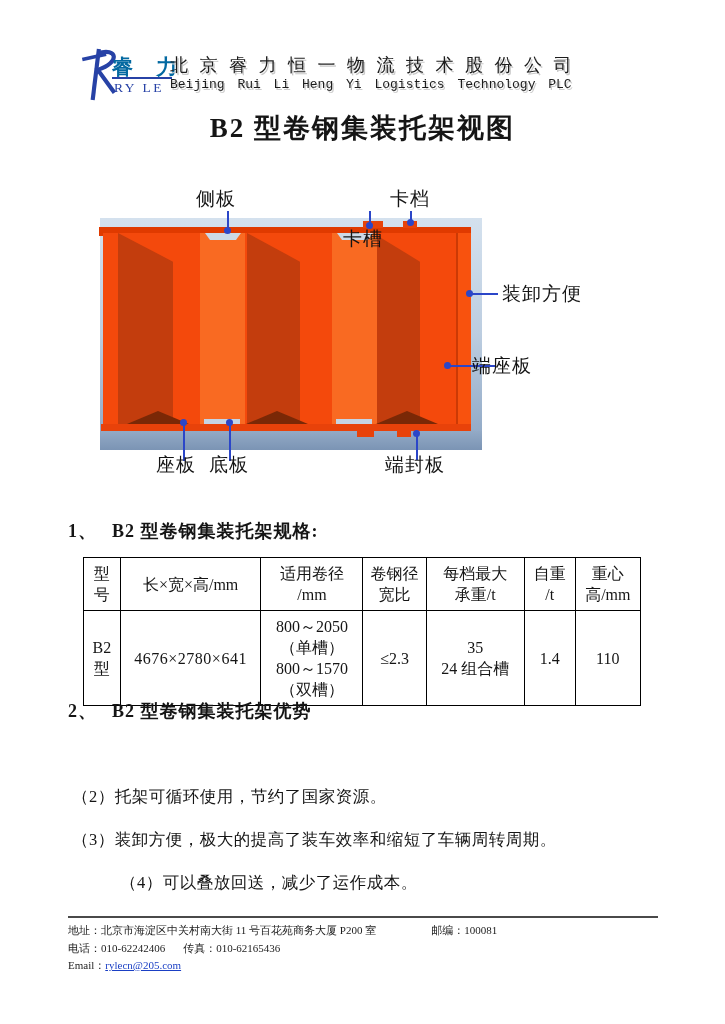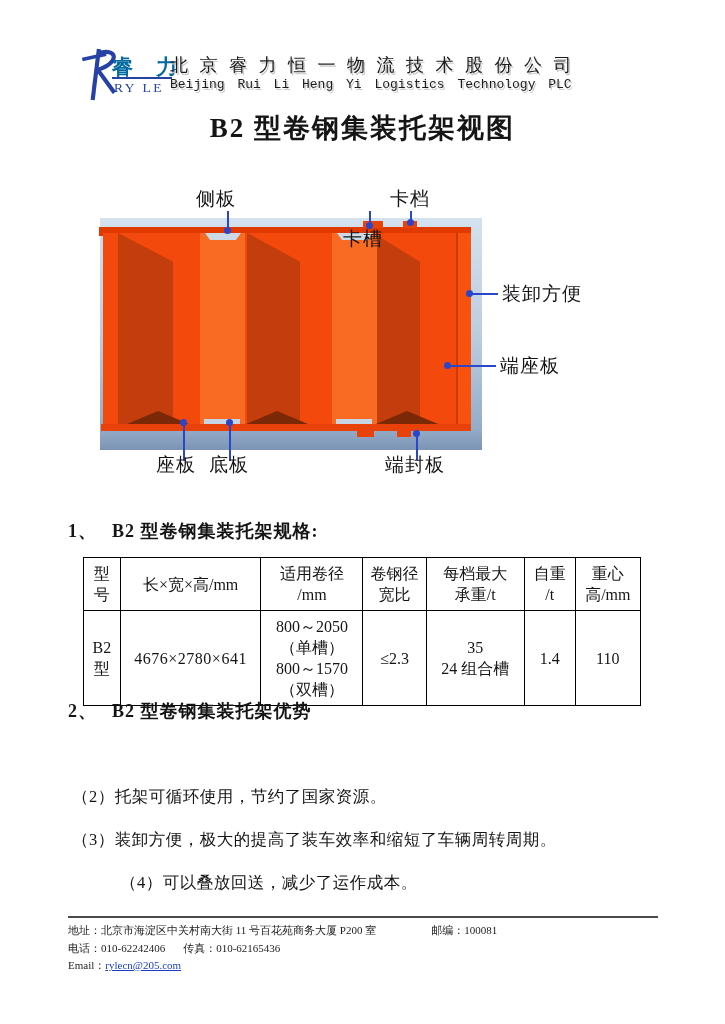--- a/index.html
+++ b/index.html
@@ -140,21 +140,21 @@
   <div class="abs dot" style="left:180px;top:419px;"></div>
   <div class="abs lead" style="left:229px;top:423px;width:2px;height:38px;"></div>
   <div class="abs dot" style="left:226px;top:419px;"></div>
   <div class="abs lead" style="left:416px;top:434px;width:2px;height:26px;"></div>
   <div class="abs dot" style="left:413px;top:430px;"></div>
 
   <div class="abs dg-label" style="left:196px;top:186px;">侧板</div>
   <div class="abs dg-label" style="left:343px;top:186px;margin-top:40px;">卡槽</div>
   <div class="abs dg-label" style="left:390px;top:186px;">卡档</div>
   <div class="abs dg-label" style="left:502px;top:281px;">装卸方便</div>
-  <div class="abs dg-label" style="left:500px;top:353px;">端座板</div>
+  <div class="abs dg-label" style="left:472px;top:353px;">端座板</div>
   <div class="abs dg-label" style="left:156px;top:452px;">座板</div>
   <div class="abs dg-label" style="left:209px;top:452px;">底板</div>
   <div class="abs dg-label" style="left:385px;top:452px;">端封板</div>
 
   <div class="abs sec-head sec1">
     <span class="no">1、</span><span>B2 型卷钢集装托架规格:</span>
   </div>
 
   <div class="abs tbl-wrap">
     <table class="spec">

